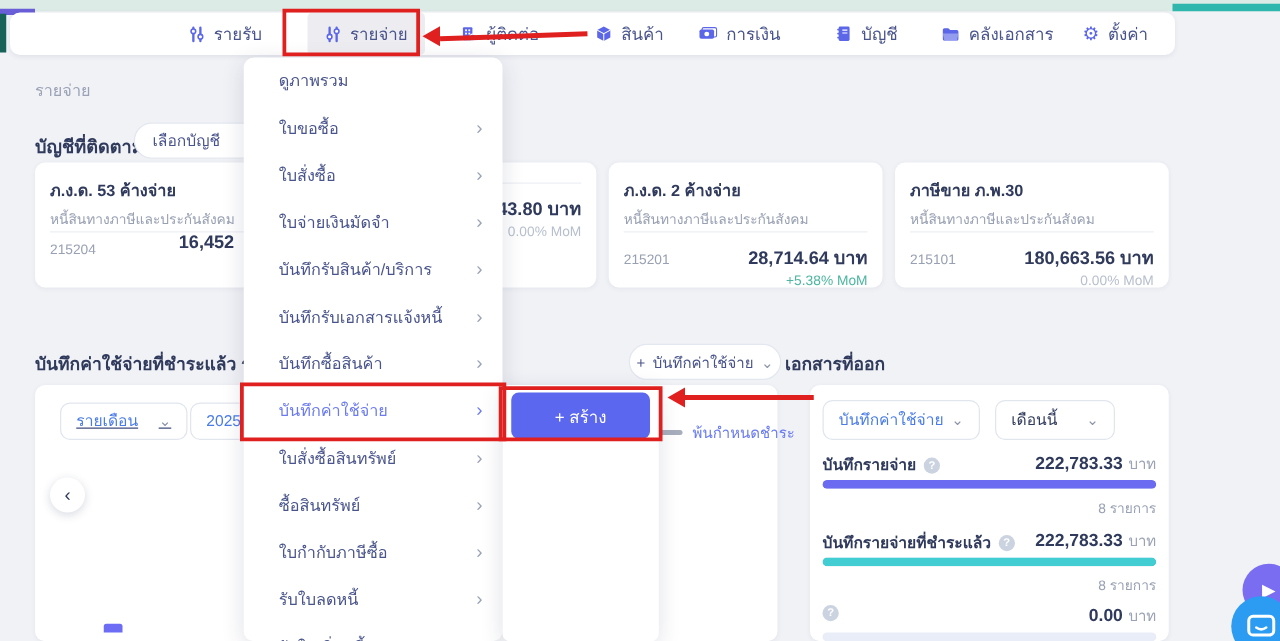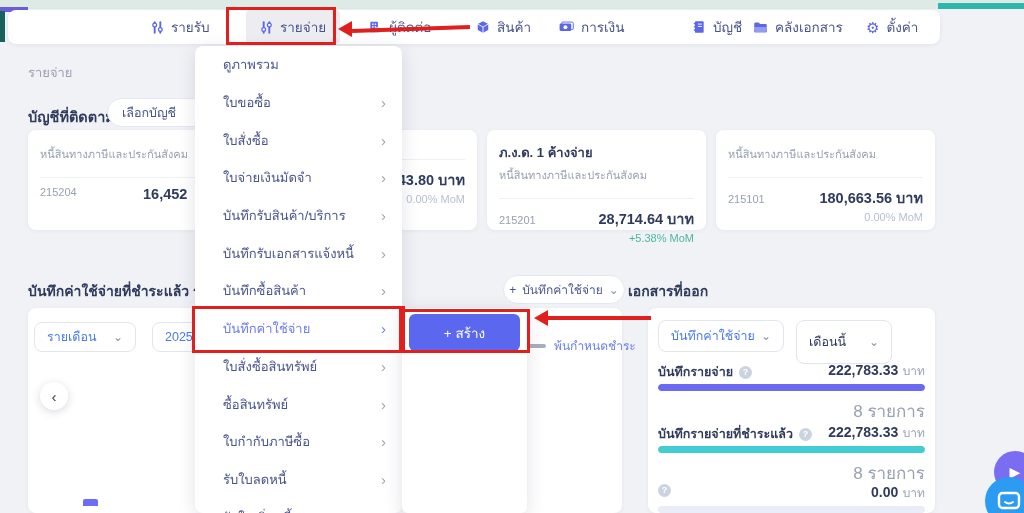--- a/index.html
+++ b/index.html
@@ -32,21 +32,21 @@
 
   .tracked-title { left:28px; top:105px; font-size:14.5px; font-weight:bold; color:#2f3a5c; display:flex; align-items:center; gap:6px; }
   .info-dot { display:inline-block; width:13px; height:13px; border-radius:50%; background:#ccd3e0; color:#fff;
               font-size:9px; line-height:13px; text-align:center; font-weight:bold; }
   .select-account-pill { left:107px; top:98px; width:105px; height:29px; background:#fff; border:1px solid #e3e7f0;
               border-radius:15px; display:flex; align-items:center; padding:0 14px; font-size:12.5px; color:#49548c; }
 
   
   .card { top:130px; height:100px; background:#fff; border-radius:8px; box-shadow:0 1px 4px rgba(40,50,90,.06); padding:12px 12px 10px; }
   .card-title { font-size:13px; font-weight:bold; color:#2f3a5c; }
-  .card-sub { font-size:11px; color:#98a0b3; margin-top:3px; padding-bottom:14px; border-bottom:1px solid #eef0f5; }
+  .card-sub { font-size:11px; color:#98a0b3; margin-top:3px; padding-bottom:1px; border-bottom:1px solid #eef0f5; }
   .card-row { display:flex; justify-content:space-between; align-items:baseline; margin-top:8px; }
   .card-code { font-size:11px; color:#98a0b3; }
   .card-amount { font-size:14.5px; font-weight:bold; color:#2f3a5c; }
   .card-mom { text-align:right; font-size:11px; margin-top:2px; }
   .mom-green { color:#4db6a0;text-align:right; }
   .mom-gray { color:#b7bfce; }
 
   
   .menu { left:195px; top:46px; width:207px; height:467px; background:#fff; border-radius:8px;
           box-shadow:0 4px 18px rgba(40,50,90,.14); z-index:20; display:flex; flex-direction:column; overflow:hidden; }
@@ -84,21 +84,21 @@
   .legend-row { left:528px; top:336px; display:flex; align-items:center; gap:8px; z-index:4; }
   .legend-dash { width:18px; height:4px; border-radius:2px; background:#a7aebc; }
   .legend-label { font-size:12px; color:#6b7cf0; }
 
   .mini-bar { position:absolute; z-index:2; }
 
   
   .stat-label { font-size:12.5px; font-weight:bold; color:#2f3a5c; display:flex; align-items:center; gap:6px; }
   .stat-value { font-size:14px; font-weight:bold; color:#2f3a5c; }
   .stat-unit { font-size:12px; font-weight:normal; color:#9aa2b5; }
-  .stat-count { font-size:17px; color:#98a0b3; text-align:right; }
+  .stat-count { font-size:11px; color:#98a0b3; text-align:right; }
   .bar-track { height:7px; border-radius:4px; background:#e9edf8; overflow:hidden; }
   .bar-fill { height:7px; border-radius:4px; }
   .bar-purple { background:#6b6bf2; width:100%; }
   .bar-teal { background:#41cdd2; width:100%; }
   .bar-empty { width:0; }
 
   
   .float-video { left:994px; top:451px; width:42px; height:42px; border-radius:50%; background:#7b6df2;
         display:flex; align-items:center; justify-content:center; color:#fff; font-size:14px; z-index:40; cursor:pointer; }
   .float-chat { left:985px; top:477px; width:48px; height:48px; border-radius:50%; background:#2b9cf2;
@@ -151,21 +151,21 @@
     <span>สินค้า</span>
   </div>
   <div class="nav-item" style="left:550px;">
     <svg width="16" height="14" viewBox="0 0 26 24">
         <rect x="2" y="6" width="20" height="13" rx="2.5" fill="#5b67e8"></rect>
         <circle cx="12" cy="12.5" r="3.4" fill="#fff"></circle>
         <rect x="5.5" y="3.5" width="20" height="13" rx="2.5" fill="none" stroke="#5b67e8" stroke-width="1.6"></rect>
       </svg>
     <span>การเงิน</span>
   </div>
-  <div class="nav-item" style="left:684px;">
+  <div class="nav-item" style="left:660px;">
     <svg width="14" height="14" viewBox="0 0 24 24">
         <rect x="5" y="2" width="15" height="20" rx="2" fill="#5b67e8"></rect>
         <rect x="3" y="5" width="3.4" height="2.4" rx="1" fill="#5b67e8"></rect>
         <rect x="3" y="10.5" width="3.4" height="2.4" rx="1" fill="#5b67e8"></rect>
         <rect x="3" y="16" width="3.4" height="2.4" rx="1" fill="#5b67e8"></rect>
         <line x1="10" y1="7" x2="17" y2="7" stroke="#fff" stroke-width="1.5"></line>
         <line x1="10" y1="11" x2="17" y2="11" stroke="#fff" stroke-width="1.5"></line>
       </svg>
     <span>บัญชี</span>
   </div>
@@ -190,63 +190,65 @@
 
 <div class="abs tracked-title">
   <span>บัญชีที่ติดตาม</span>
   <span class="info-dot">?</span>
 </div>
 <div class="abs select-account-pill">
   <span>เลือกบัญชี</span>
 </div>
 
 <div class="abs card" style="left:28px; width:212px;">
+  <div class="card-title">ภ.ง.ด. 53 ค้างจ่าย</div>
   <div class="card-sub">หนี้สินทางภาษีและประกันสังคม</div>
   <div class="card-row">
     <span class="card-code">215204</span>
     <span class="card-amount" style="position:absolute; left:82px; top:56px;margin-left:33px;">16,452</span>
   </div>
 </div>
 <div class="abs card" style="left:250px; width:227px;">
   <div class="card-title"></div>
   <div class="card-sub"></div>
   <div class="card-row">
     <span class="card-code"></span>
     <span class="card-amount">843.80 บาท</span>
   </div>
   <div class="card-mom mom-gray">0.00% MoM</div>
 </div>
 <div class="abs card" style="left:487px; width:219px;">
-  <div class="card-title">ภ.ง.ด. 1 ค้างจ่าย</div>
+  <div class="card-title">ภ.ง.ด. 2 ค้างจ่าย</div>
   <div class="card-sub">หนี้สินทางภาษีและประกันสังคม</div>
   <div class="card-row">
     <span class="card-code">215201</span>
     <span class="card-amount">28,714.64 บาท</span>
   </div>
   <div class="card-mom mom-green">+5.38% MoM</div>
 </div>
 <div class="abs card" style="left:716px; width:219px;">
+  <div class="card-title">ภาษีขาย ภ.พ.30</div>
   <div class="card-sub">หนี้สินทางภาษีและประกันสังคม</div>
   <div class="card-row">
     <span class="card-code">215101</span>
     <span class="card-amount">180,663.56 บาท</span>
   </div>
   <div class="card-mom mom-gray">0.00% MoM</div>
 </div>
 
 <div class="abs section-title" style="left:28px; top:280px;">บันทึกค่าใช้จ่ายที่ชำระแล้ว รอชำ</div>
 <div class="abs add-expense-pill">
   <span>+</span>
   <span>บันทึกค่าใช้จ่าย</span>
   <span class="chev-down" style="color:#8a93a8;">⌄</span>
 </div>
 <div class="abs section-title" style="left:628px; top:280px;">เอกสารที่ออก</div>
 
 <div class="abs panel chart-panel"></div>
-<div class="abs sel" style="left:34px; top:322px; width:102px; height:30px; z-index:4;">
+<div class="abs sel" style="left:48px; top:322px; width:102px; height:30px; z-index:4;text-decoration:underline;">
   <span class="blue-text">รายเดือน</span>
   <span class="chev-down">⌄</span>
 </div>
 <div class="abs sel" style="left:152px; top:322px; width:90px; height:30px; z-index:4;">
   <span class="blue-text">2025</span>
 </div>
 <div class="abs legend-row">
   <span class="legend-dash"></span>
   <span class="legend-label">พ้นกำหนดชำระ</span>
 </div>
@@ -255,21 +257,21 @@
 </div>
 <div class="mini-bar" style="left:83px; top:499px; width:15px; height:7px; background:#6c6cf5; border-radius:2px 2px 0 0;"></div>
 <div class="mini-bar" style="left:267px; top:501px; width:15px; height:4px; background:#b9bfce; border-radius:1px;"></div>
 <div class="mini-bar" style="left:345px; top:501px; width:17px; height:4px; background:#9db1f2; border-radius:1px;"></div>
 
 <div class="abs panel docs-panel"></div>
 <div class="abs sel" style="left:658px; top:320px; width:126px; height:32px;">
   <span class="blue-text">บันทึกค่าใช้จ่าย</span>
   <span class="chev-down">⌄</span>
 </div>
-<div class="abs sel" style="left:796px; top:320px; width:96px; height:44px;align-items:center;">
+<div class="abs sel" style="left:796px; top:320px; width:96px; height:32px;align-items:center;">
   <span class="dark-text">เดือนนี้</span>
   <span class="chev-down">⌄</span>
 </div>
 
 <div class="abs stat-label" style="left:658px; top:362px;">
   <span>บันทึกรายจ่าย</span>
   <span class="info-dot">?</span>
 </div>
 <div class="abs" style="left:658px; top:361px; width:267px; text-align:right;">
   <span class="stat-value">222,783.33</span>

